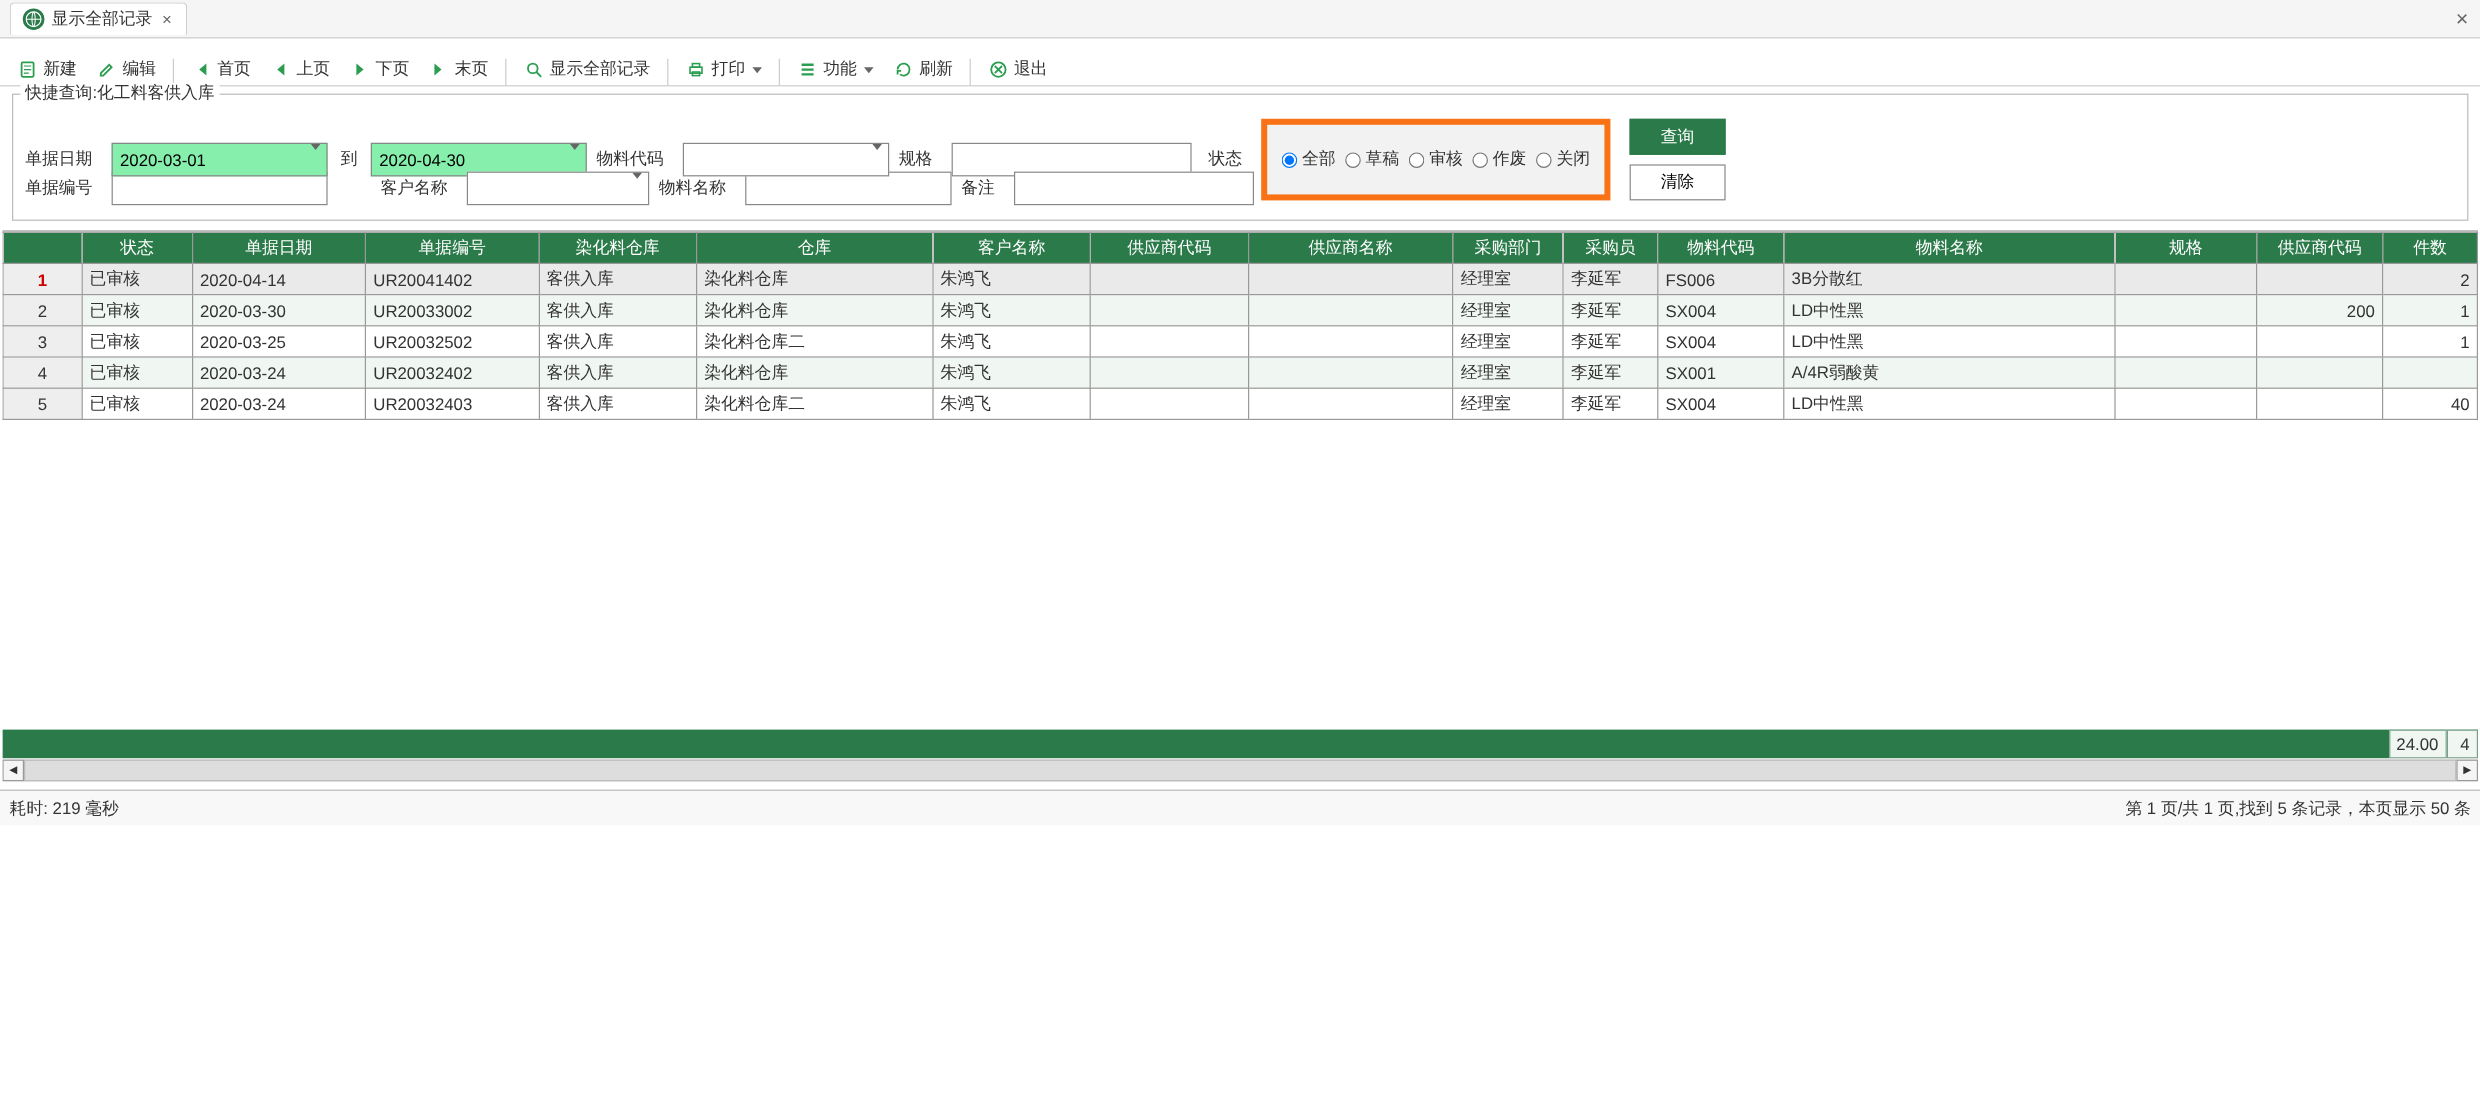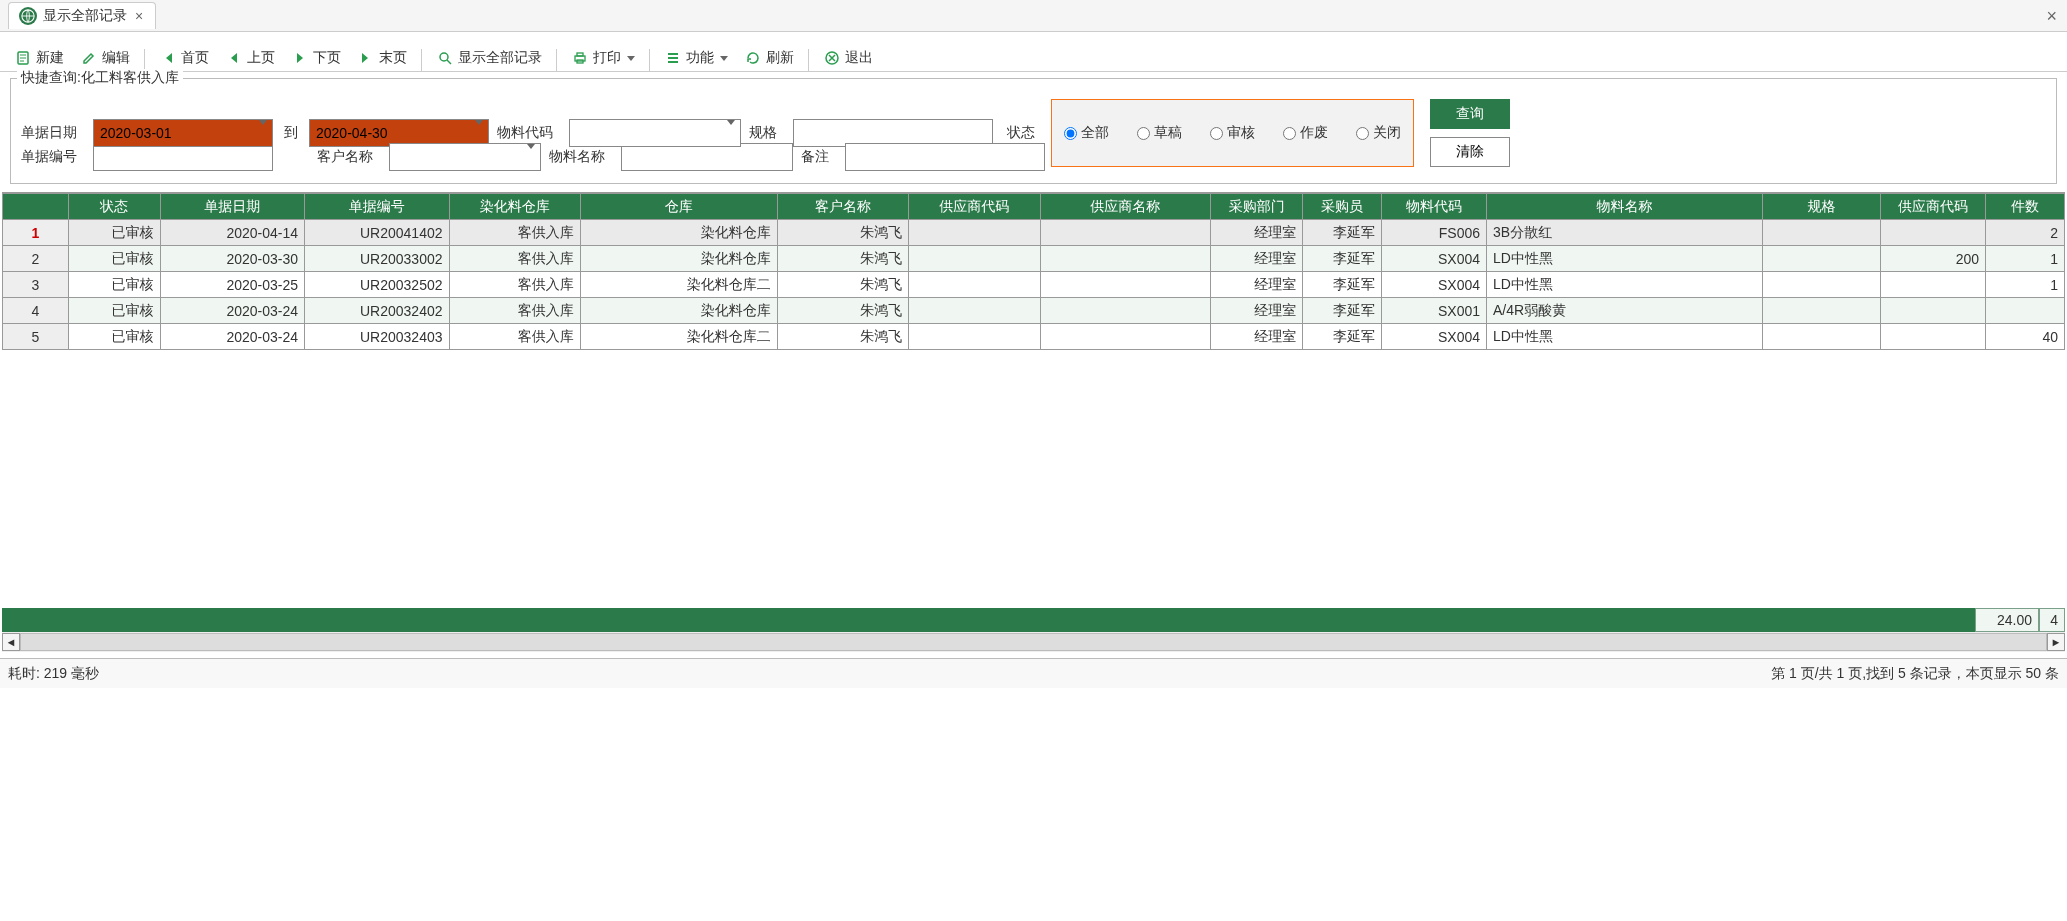--- a/index.html
+++ b/index.html
@@ -18,44 +18,44 @@
 .ic-green { color: #2a9d4f; }
 .caret-down { width: 0; height: 0; border-left: 4px solid transparent; border-right: 4px solid transparent; border-top: 5px solid #666; margin-left: 2px; }
 
 .filter-fieldset { margin: 6px 10px 8px 10px; border: 1px solid #bbb; padding: 20px 10px 12px 10px; position: relative; }
 .filter-legend { position: absolute; top: -10px; left: 6px; background: #fff; padding: 0 4px; }
 .filter-rows { display: flex; flex-direction: column; gap: 10px; }
 .filter-row { display: flex; align-items: center; gap: 8px; }
 .lbl { min-width: 64px; text-align: left; }
 .lbl-to { min-width: 20px; text-align: center; }
 .inp { border: 1px solid #888; height: 28px; padding: 0 6px; font-size: 14px; }
-.inp-date { width: 180px; padding-right: 22px; background: #c2410c; }
+.inp-date { width: 180px; padding-right: 22px; background: #86efac; }
 .inp-combo { width: 172px; padding-right: 22px; background: #fff; }
 .inp-text { width: 200px; }
 .combo-wrap { position: relative; display: inline-block; }
 .combo-arrow { position: absolute; right: 6px; top: 50%; transform: translateY(-50%); pointer-events: none; }
 .lbl-status { margin-left: 6px; min-width: 36px; }
-.radio-group { border: 1px solid #f97316; background: #f2f2f2; padding: 10px 12px; display: flex; gap: 28px; align-items: center; }
+.radio-group { border: 5px solid #f97316; background: #f2f2f2; padding: 10px 12px; display: flex; gap: 8px; align-items: center; }
 .radio-opt { display: inline-flex; align-items: center; gap: 4px; }
 .btn-col { display: flex; flex-direction: column; gap: 8px; margin-left: 8px; }
 .btn { width: 80px; height: 30px; border: 1px solid #888; background: #fff; cursor: pointer; font-size: 14px; }
 .btn.primary { background: #2a7a4a; color: #fff; border-color: #2a7a4a; }
 
 .table-wrap { position: relative; margin: 0 2px; height: 460px; overflow: hidden; border-top: 1px solid #999; }
 .table-inner { overflow: hidden; }
 table { border-collapse: collapse; width: 100%; table-layout: fixed; }
 th, td { border: 1px solid #999; height: 26px; padding: 0 6px; overflow: hidden; text-overflow: ellipsis; white-space: nowrap; font-size: 14px; }
 thead th { background: #2a7a4a; color: #fff; font-weight: normal; text-align: center; }
 .rownum-col { width: 50px; background: #eee; text-align: center; }
 thead th.rownum-col { background: #2a7a4a; }
 tbody tr.selected td { background: #eaeaea; }
 tbody tr.selected td.rownum-col { color: #c00; font-weight: bold; background: #eee; }
 tbody tr.alt td { background: #f0f7f2; }
 tbody tr.alt td.rownum-col { background: #eee; }
-td.center { text-align: right; }
+td.center { text-align: left; }
 td.right { text-align: right; }
 
 .totals-strip { position: absolute; left: 0; right: 0; bottom: 20px; height: 24px; background: #2a7a4a; display: flex; }
 .totals-blank { flex: 1; }
 .totals-cell { border: 1px solid #7aa08a; background: #f0f7f2; color: #333; display: flex; align-items: center; justify-content: flex-end; padding: 0 6px; font-size: 14px; }
 .hscroll { position: absolute; left: 0; right: 0; bottom: 0; height: 20px; background: #eee; display: flex; align-items: center; }
 .hscroll-arrow { width: 18px; height: 18px; border: 1px solid #999; background: #f5f5f5; display: flex; align-items: center; justify-content: center; font-size: 11px; cursor: pointer; }
 .hscroll-track { flex: 1; height: 18px; background: #ddd; border: 1px solid #bbb; }
 
 .status-bar { display: flex; justify-content: space-between; align-items: center; border-top: 1px solid #bbb; height: 30px; padding: 0 8px; background: #f8f8f8; margin-top: 6px; }
@@ -379,21 +379,21 @@
             <td>LD中性黑</td>
             <td></td>
             <td class="right"></td>
             <td class="right">40</td>
           </tr>
         </tbody>
     </table>
   </div>
   <div class="totals-strip">
     <div class="totals-blank"></div>
-    <div class="totals-cell" style="width:64px">24.00</div>
+    <div class="totals-cell" style="width:48px">24.00</div>
     <div class="totals-cell" style="width:26px">4</div>
   </div>
   <div class="hscroll">
     <div class="hscroll-arrow">◄</div>
     <div class="hscroll-track"></div>
     <div class="hscroll-arrow">►</div>
   </div>
 </div>
 
 <div class="status-bar">

